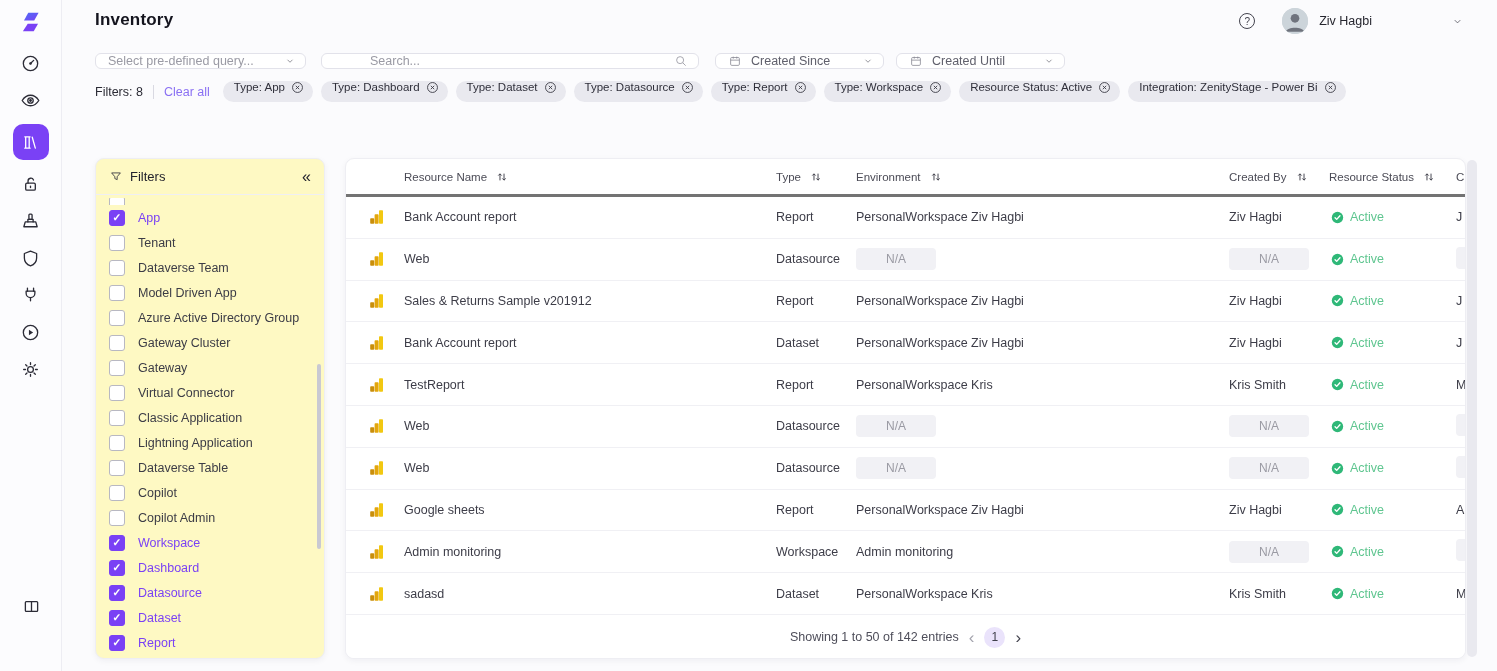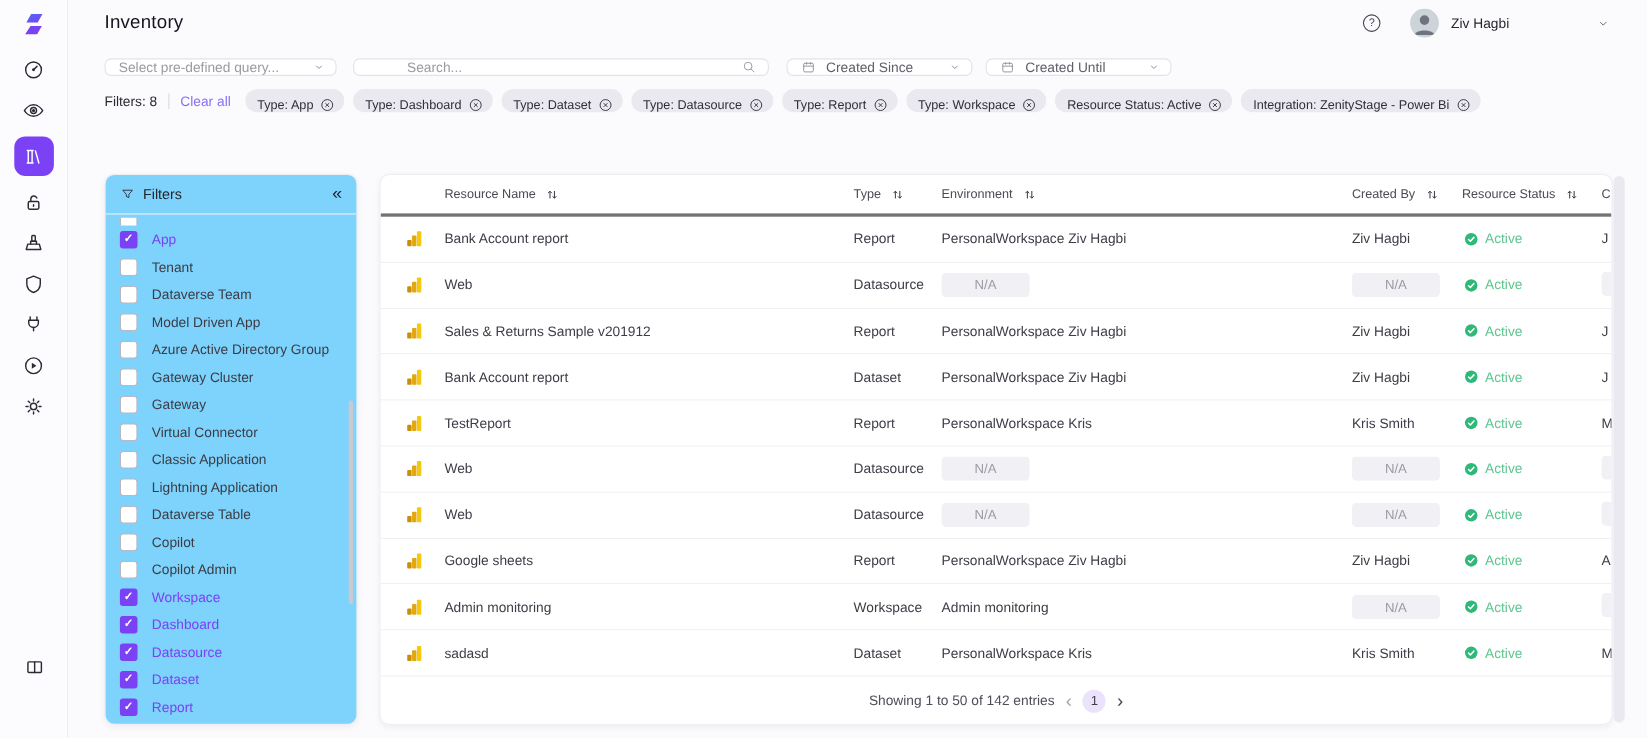--- a/index.html
+++ b/index.html
@@ -13,21 +13,21 @@
   .nav-item { width:36px; height:26px; display:flex; align-items:center; justify-content:center; cursor:pointer; }
   .nav-item svg { width:21px; height:21px; stroke:#2b2b36; stroke-width:1.5; fill:none; stroke-linecap:round; stroke-linejoin:round; }
   .nav-item.active { background:#7a41f5; border-radius:10px; width:36px; height:36px; }
   .nav-item.active svg { stroke:#ffffff; }
   .nav-bottom { position:absolute; left:0; bottom:54px; width:62px; display:flex; justify-content:center; }
   .nav-bottom svg { width:21px; height:21px; stroke:#2b2b36; stroke-width:1.5; fill:none; stroke-linecap:round; stroke-linejoin:round; }
 
   
   .main { position:absolute; left:62px; top:0; width:1435px; height:671px; }
   .topbar { position:relative; height:45px; }
-  .page-title { position:absolute; left:33px; top:10px; font-size:17px; font-weight:400; color:#14141e; letter-spacing:.2px; }
+  .page-title { position:absolute; left:33px; top:10px; font-size:17px; font-weight:700; color:#14141e; letter-spacing:.2px; }
   .user-area { position:absolute; right:34px; top:8px; display:flex; align-items:center; }
   .help { width:16px; height:16px; border:1.3px solid #43434e; border-radius:50%; display:flex; align-items:center; justify-content:center; font-size:10px; color:#43434e; margin-right:27px; cursor:pointer; }
   .avatar { width:26px; height:26px; border-radius:50%; background:#cdd5da; overflow:hidden; flex:0 0 auto; }
   .avatar svg { width:26px; height:26px; }
   .user-name { margin-left:11px; font-size:12.5px; color:#26262f; }
   .user-chevron { margin-left:80px; width:11px; height:11px; stroke:#43434e; stroke-width:1.6; fill:none; cursor:pointer; }
 
   
   .toolbar { display:flex; align-items:center; margin:8px 0 0 33px; }
   .select, .search { height:16px; background:#fff; border:1px solid #e2e2ea; border-radius:6px; display:flex; align-items:center; font-size:12.5px; }
@@ -39,36 +39,36 @@
   .date-select .cal { width:14px; height:14px; stroke:#8a8a95; stroke-width:1.4; fill:none; margin-right:9px; }
   .date-select .lbl { flex:1; }
   .chev { width:10px; height:10px; stroke:#6b6b76; stroke-width:1.7; fill:none; }
   .mag { width:14px; height:14px; stroke:#9a9aa4; stroke-width:1.5; fill:none; }
 
   
   .filterbar { display:flex; align-items:center; margin:12px 0 0 33px; }
   .filters-count { font-size:12.5px; color:#2b2b35; }
   .vdiv { width:1px; height:14px; background:#d9d9e2; margin:0 10px; }
   .clear-all { font-size:12.5px; color:#8a70f3; cursor:pointer; margin-right:13px; }
-  .chip { display:inline-flex; align-items:flex-end; background:#e9e9ef; border-radius:11px; height:21px; padding:0 9px 0 11px; margin-right:8px; cursor:pointer; }
+  .chip { display:inline-flex; align-items:flex-start; background:#e9e9ef; border-radius:11px; height:21px; padding:0 9px 0 11px; margin-right:8px; cursor:pointer; }
   .chip-label { font-size:11.5px; color:#2f2f3a; }
   .chip-x { width:13px; height:13px; margin-left:6px; stroke:#3a3a44; stroke-width:1.1; fill:none; cursor:pointer; }
 
   
   .resultsbar { margin:17px 31px 0 33px; display:flex; align-items:center; justify-content:space-between; }
   .found { font-size:13px; font-weight:700; color:#1c1c26; }
   .btn-group { display:flex; gap:13px; }
   .btn { height:26px; display:inline-flex; align-items:center; gap:7px; border:1px solid #8d5ef5; border-radius:6px; background:#fff; color:#7a41f5; font-size:11.5px; font-weight:600; letter-spacing:.4px; padding:0 13px; cursor:pointer; }
   .btn svg { width:14px; height:14px; stroke:#7a41f5; stroke-width:1.5; fill:none; stroke-linecap:round; stroke-linejoin:round; }
 
   
   .content { position:absolute; left:33px; top:158px; right:31px; bottom:12px; display:flex; gap:20px; }
 
   
-  .filter-card { width:230px; background:#7dd3fc; border:1px solid #eeeef3; border-radius:9px; box-shadow:0 2px 6px rgba(25,25,60,.05); position:relative; overflow:hidden; flex:0 0 auto; }
+  .filter-card { width:230px; background:#fef9c3; border:1px solid #eeeef3; border-radius:9px; box-shadow:0 2px 6px rgba(25,25,60,.05); position:relative; overflow:hidden; flex:0 0 auto; }
   .filter-head { height:36px; display:flex; align-items:center; padding:0 13px; border-bottom:1px solid #efeff4; }
   .funnel { width:14px; height:14px; stroke:#2b2b36; stroke-width:1.4; fill:none; margin-right:7px; }
   .filter-title { font-size:13px; font-weight:500; color:#23232d; flex:1; }
   .collapse { font-size:16px; color:#23232d; cursor:pointer; line-height:1; }
   .flist { position:absolute; top:37px; bottom:0; left:0; right:0; overflow:hidden; padding:2px 0 0; }
   .partial { height:7px; overflow:hidden; padding-left:13px; }
   .partial .cb { margin-top:-11px; }
   .fitem { display:flex; align-items:center; height:25px; padding-left:13px; cursor:pointer;text-align:right; }
   .cb { width:16px; height:16px; border:1.5px solid #b8b8c2; border-radius:3px; background:#fff; display:inline-flex; align-items:center; justify-content:center; flex:0 0 auto; }
   .cb.on { background:#7a41f5; border-color:#7a41f5; }

